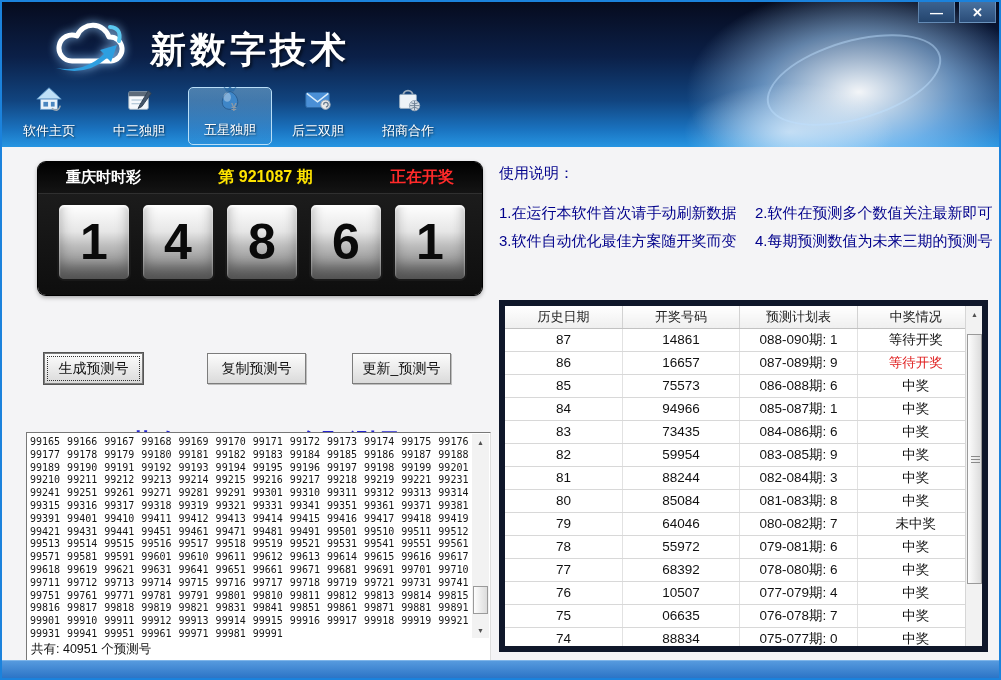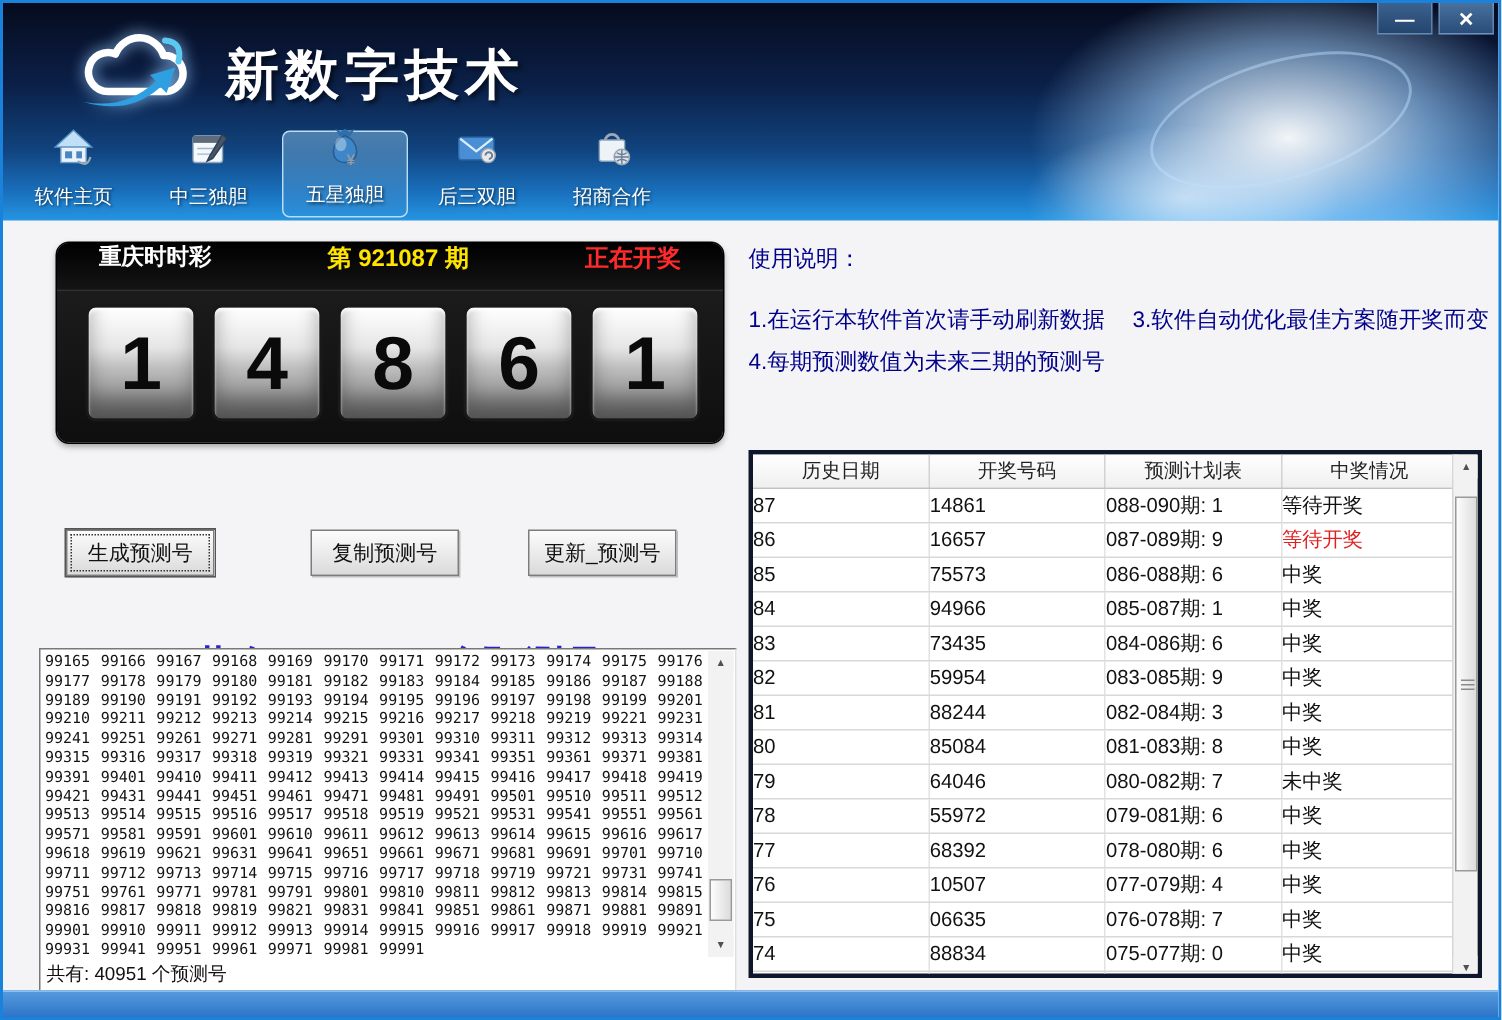--- a/index.html
+++ b/index.html
@@ -29,21 +29,21 @@
   .nav-item { position:absolute; top:85px; width:84px; height:58px; display:flex; flex-direction:column;
     align-items:center; justify-content:flex-end; padding-bottom:5px; gap:3px; }
   .nav-item.active { border:1px solid #b9def7; border-radius:5px;
     background:linear-gradient(180deg, rgba(150,210,248,.45), rgba(70,150,215,.18)); }
   .nav-icon { width:30px; height:30px; }
   .nav-label { color:#fff; font-size:13px; text-shadow:1px 1px 2px rgba(0,0,0,.65); white-space:nowrap; }
 
   
   .lotto { position:absolute; left:36px; top:160px; width:444px; height:133px; border-radius:8px;
     background:linear-gradient(#202020,#0e0e0e); box-shadow:0 0 0 1px #000, 0 2px 5px rgba(0,0,0,.4); }
-  .lotto-head { height:32px; display:flex; justify-content:space-between; padding:0 28px;
+  .lotto-head { height:32px; display:flex; align-items:center; justify-content:space-between; padding:0 28px;
     background:linear-gradient(#000,#141414); border-bottom:1px solid #303030; border-radius:8px 8px 0 0; }
   .lotto-name { color:#fff; font-size:15px; font-weight:bold; }
   .lotto-issue { color:#ffe400; font-size:16px; font-weight:bold; }
   .lotto-status { color:#ff2a2a; font-size:16px; font-weight:bold; }
   .digits { display:flex; gap:10px; padding:9px 0 0 19px; }
   .digit-tile { width:74px; height:78px; border:2px solid #191919; border-radius:7px;
     background:linear-gradient(180deg,#ffffff 0%,#e6e6e6 36%,#bdbdbd 55%,#8f8f8f 84%,#7d7d7d 100%);
     box-shadow:inset 0 2px 2px rgba(255,255,255,.85), inset 0 -12px 14px rgba(0,0,0,.35);
     display:flex; align-items:center; justify-content:center;
     font-size:50px; font-weight:bold; color:#0a0a0a; }
@@ -72,25 +72,25 @@
   .vscroll { position:absolute; right:1px; top:1px; width:17px; height:204px; background:#f2f2f2; }
   .sb-arrow { position:absolute; left:0; width:17px; height:16px; display:flex; align-items:center; justify-content:center;
     font-size:7px; color:#505050; background:#f2f2f2; }
   .sb-arrow.up { top:0; } .sb-arrow.down { bottom:0; }
   .sb-thumb { position:absolute; left:1px; width:15px; background:linear-gradient(90deg,#fdfdfd,#dcdcdc);
     border:1px solid #9a9a9a; }
   .pred-box .sb-thumb { top:152px; height:28px; }
 
   
   .hist { position:absolute; left:497px; top:298px; width:489px; height:352px; background:#fff;
-    border:3px solid #0f172a; overflow:hidden; }
+    border:6px solid #0f172a; overflow:hidden; }
   .hist-table { position:absolute; left:0; top:0; width:470px; border-collapse:collapse; table-layout:fixed; }
   .hist-table th { height:22px; font-weight:normal; font-size:13px; color:#222;
     background:linear-gradient(#ffffff,#efefef); border-right:1px solid #d2d2d2; border-bottom:1px solid #c2c2c2; }
-  .hist-table td { height:23px; font-size:13.5px; color:#111;
+  .hist-table td { height:23px; text-align:center; font-size:13.5px; color:#111;
     border-right:1px solid #e2e2e2; border-bottom:1px solid #d8d8d8; }
   .hist-table td.red { color:#e02020; }
   .hist-vscroll { position:absolute; right:0; top:0; width:17px; height:350px; background:#f2f2f2; border-left:1px solid #d6d6d6; }
   .hist-vscroll .sb-thumb { top:28px; height:250px; }
   .grip { position:absolute; left:3px; top:50%; width:9px; height:1px; background:#8a8a8a;
     box-shadow:0 -3px 0 #8a8a8a, 0 3px 0 #8a8a8a; }
 
   
   .statusbar { position:absolute; left:0; bottom:0; width:997px; height:18px;
     background:linear-gradient(#569ade,#2c74c6); border-top:1px solid #7fb5e9; }
@@ -179,20 +179,21 @@
         <div class="digit-tile">8</div>
         <div class="digit-tile">6</div>
         <div class="digit-tile">1</div>
       </div>
   </div>
 
   <div class="instructions">
     <div class="ins-title">使用说明：</div>
     <div class="ins-grid" id="ins-grid">
         <div class="ins-item">1.在运行本软件首次请手动刷新数据</div>
+        <div class="ins-item">2.软件在预测多个数值关注最新即可</div>
         <div class="ins-item">3.软件自动优化最佳方案随开奖而变</div>
         <div class="ins-item">4.每期预测数值为未来三期的预测号</div>
       </div>
   </div>
 
   <div class="btn focused" style="left:42px;">生成预测号</div>
   <div class="btn" style="left:205px;">复制预测号</div>
   <div class="btn" style="left:350px;">更新_预测号</div>
 
   <div class="count-banner">共有：40951  个预测号</div>

